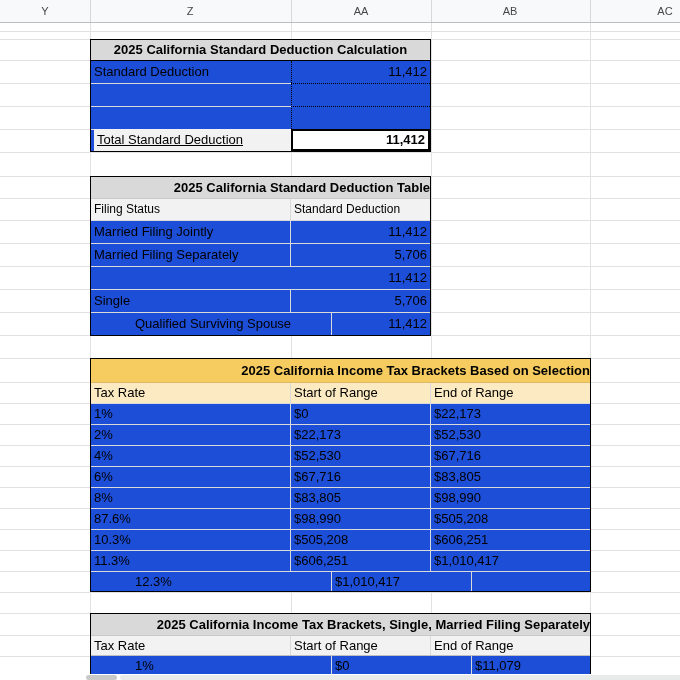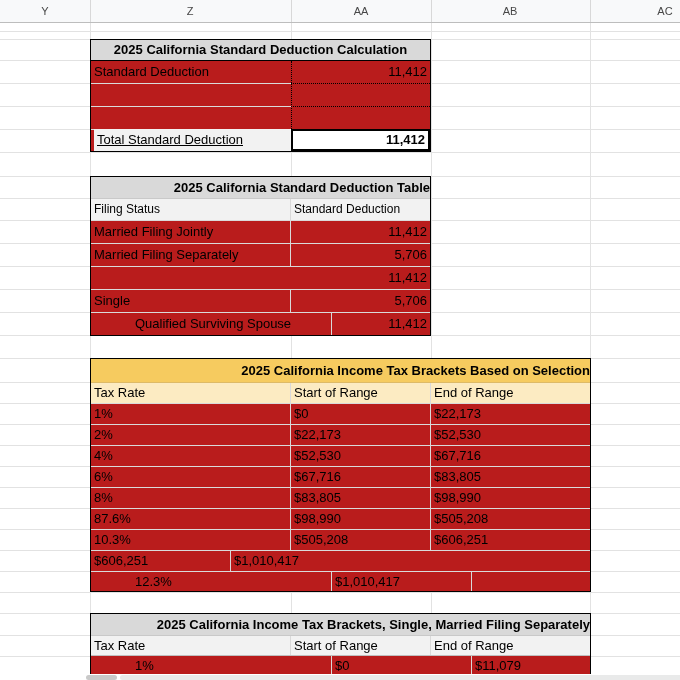--- a/index.html
+++ b/index.html
@@ -16,21 +16,21 @@
   }
   .col-label{
     position:absolute;top:0;height:22px;line-height:22px;width:80px;
     text-align:center;font-size:11px;color:#474747;
   }
   .col-sep{position:absolute;top:0;width:1px;height:22px;background:#D8D8D8;}
   #grid{position:absolute;left:0;top:0;width:680px;height:680px;z-index:1;}
   .hgrid{position:absolute;left:0;width:680px;height:1px;background:var(--grid-line);}
   .vgrid{position:absolute;top:23px;width:1px;height:651px;background:var(--grid-line);}
   
-  .tbl{position:absolute;background:#b91c1c;border:1px solid var(--border);box-sizing:border-box;z-index:2;overflow:hidden;}
+  .tbl{position:absolute;background:#1d4ed8;border:1px solid var(--border);box-sizing:border-box;z-index:2;overflow:hidden;}
   .t-title{font-weight:bold;text-align:right;font-size:13px;white-space:nowrap;overflow:hidden;}
   .t-title.gray{background:var(--title-gray);border-bottom:1px solid #C9C9C9;}
   .t-title.yellow{background:var(--title-yellow);border-bottom:1px solid #DDBA67;}
   .row{display:flex;box-sizing:border-box;border-bottom:1px solid #DADADA;font-size:13px;}
   .row:last-child{border-bottom:none;margin-left:41px;}
   .c{box-sizing:border-box;padding:0 3px;white-space:nowrap;overflow:hidden;}
   .div-r{border-right:1px solid #D9D9D9;}
   .num{text-align:right;}
   
   #t1{left:90px;top:39px;width:341px;height:113px;}
@@ -206,20 +206,21 @@
         <div class="c c0 div-r">87.6%</div>
         <div class="c c1 div-r">$98,990</div>
         <div class="c c2">$505,208</div>
       </div>
       <div class="row data">
         <div class="c c0 div-r">10.3%</div>
         <div class="c c1 div-r">$505,208</div>
         <div class="c c2">$606,251</div>
       </div>
       <div class="row data">
+        <div class="c c0 div-r">11.3%</div>
         <div class="c c1 div-r">$606,251</div>
         <div class="c c2">$1,010,417</div>
       </div>
       <div class="row data">
         <div class="c c0 div-r">12.3%</div>
         <div class="c c1 div-r">$1,010,417</div>
         <div class="c c2"></div>
       </div>
     </div>
 </div>

